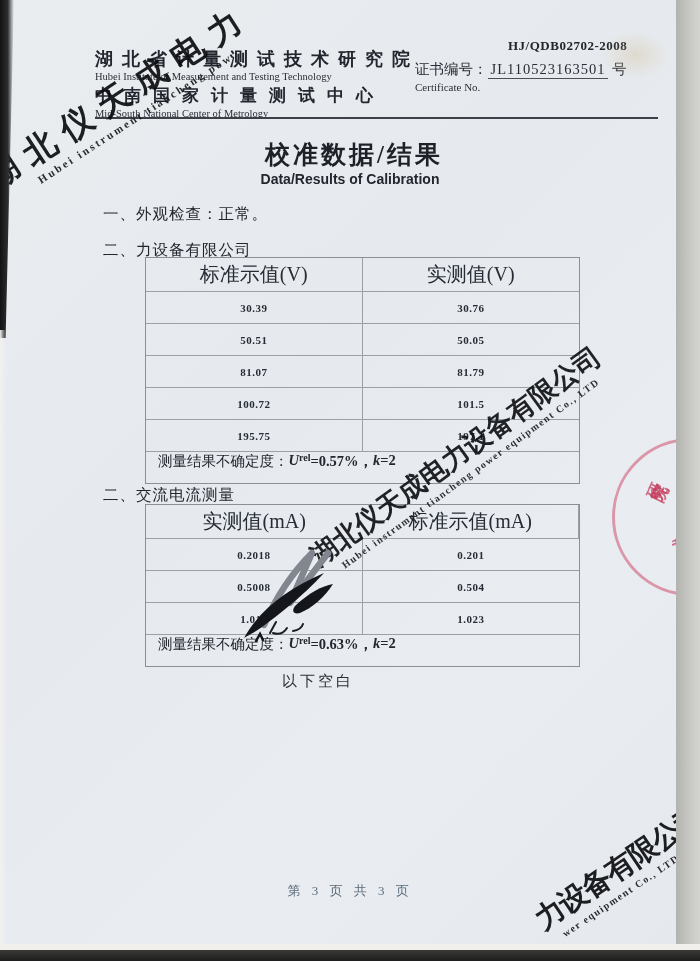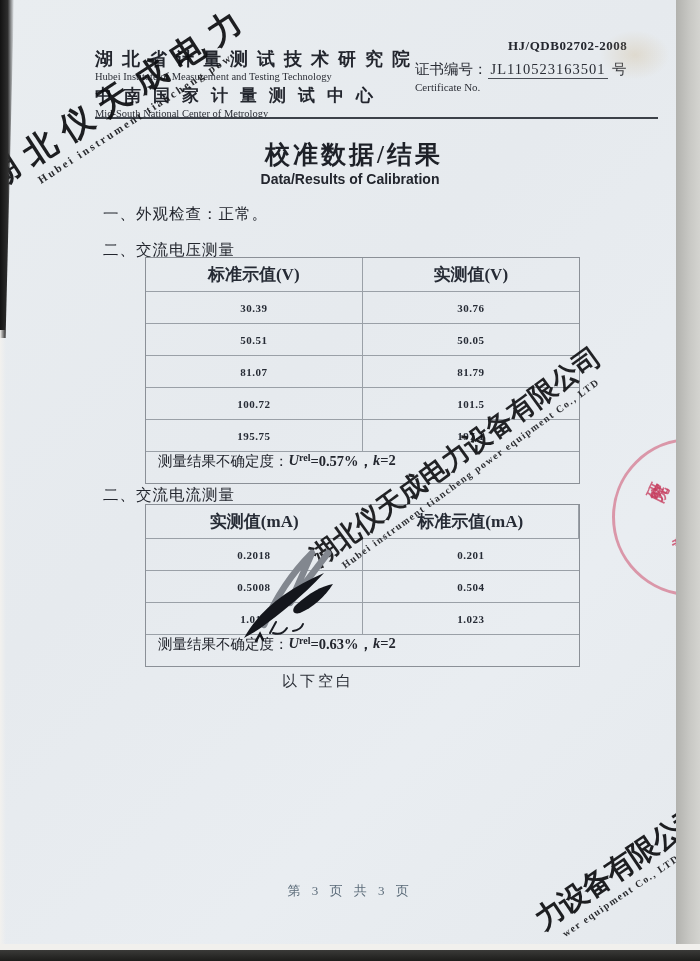--- a/index.html
+++ b/index.html
@@ -44,21 +44,21 @@
   .h-curr{left:103px;top:485px;}
   .blank-note{left:0;top:672px;width:636px;text-align:center;font-size:15px;letter-spacing:3px;color:#2b2f37;}
   .page-num{left:0;top:882px;width:700px;text-align:center;font-size:13px;letter-spacing:4px;color:#5b6b79;}
 
   
   .ctable{left:145px;width:433px;border:1px solid #8b9097;z-index:1;}
   .ctable .row{display:grid;grid-template-columns:1fr 1fr;}
   .ctable .cell{border-bottom:1px solid #9aa0a7;text-align:center;display:flex;align-items:center;justify-content:center;
     font-size:11px;color:#262b35;}
   .ctable .cell.c1{border-right:1px solid #9aa0a7;}
-  .ctable .hrow .cell{height:33px;font-size:17px;font-weight:bold;}
+  .ctable .hrow .cell{height:33px;font-size:20px;font-weight:normal;}
   .ctable .drow .cell{height:31px;font-weight:bold;letter-spacing:.5px;}
   .ctable .frow{height:31px;display:flex;align-items:flex-start;padding-left:12px;font-size:14.5px;color:#23262e;}
   .t-volt{top:257px;}
   .t-curr{top:504px;}
   .usym{font-style:italic;font-weight:bold;}
   .usub{font-size:10px;vertical-align:-3px;}
   .ksym{font-style:italic;font-weight:bold;}
   .uval{font-weight:bold;}
 
   
@@ -100,21 +100,21 @@
     <span>证书编号：</span><span class="cert-no">JL110523163501</span> <span>号</span>
   </div>
   <div class="abs cert-en">Certificate No.</div>
 
   <div class="abs head-rule"></div>
 
   <div class="abs title-cn">校准数据/结果</div>
   <div class="abs title-en">Data/Results of Calibration</div>
 
   <div class="abs item item1">一、外观检查：正常。</div>
-  <div class="abs item h-volt">二、交流电压测量</div>
+  <div class="abs item h-volt">二、力设备有限公司</div>
 
   <div class="abs ctable t-volt">
     <div class="row hrow">
       <div class="cell c1">标准示值(V)</div>
       <div class="cell">实测值(V)</div>
     </div>
     <div class="row drow">
       <div class="cell c1">30.39</div>
       <div class="cell">30.76</div>
     </div>

